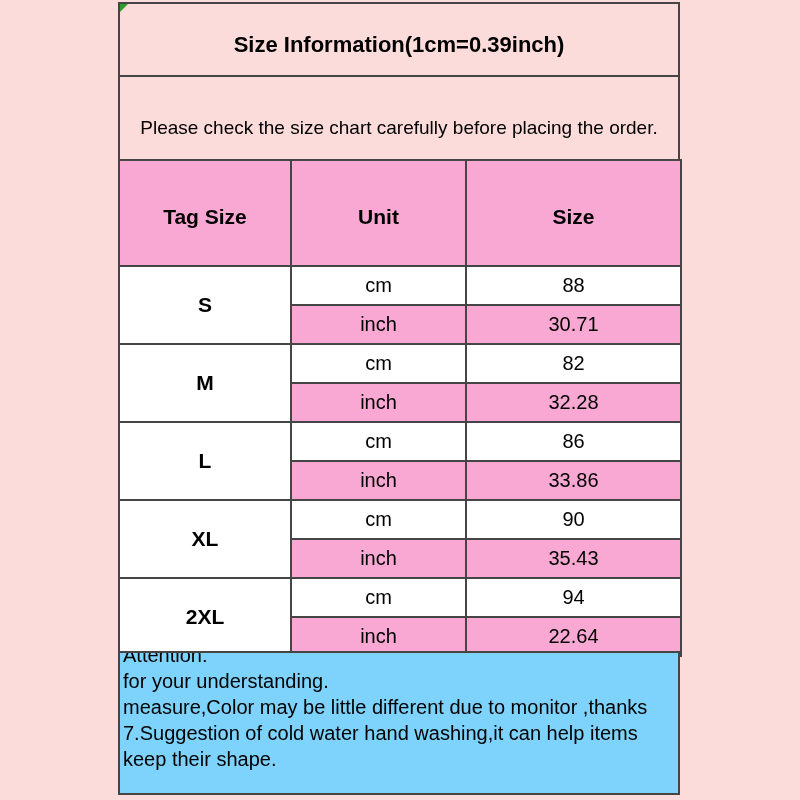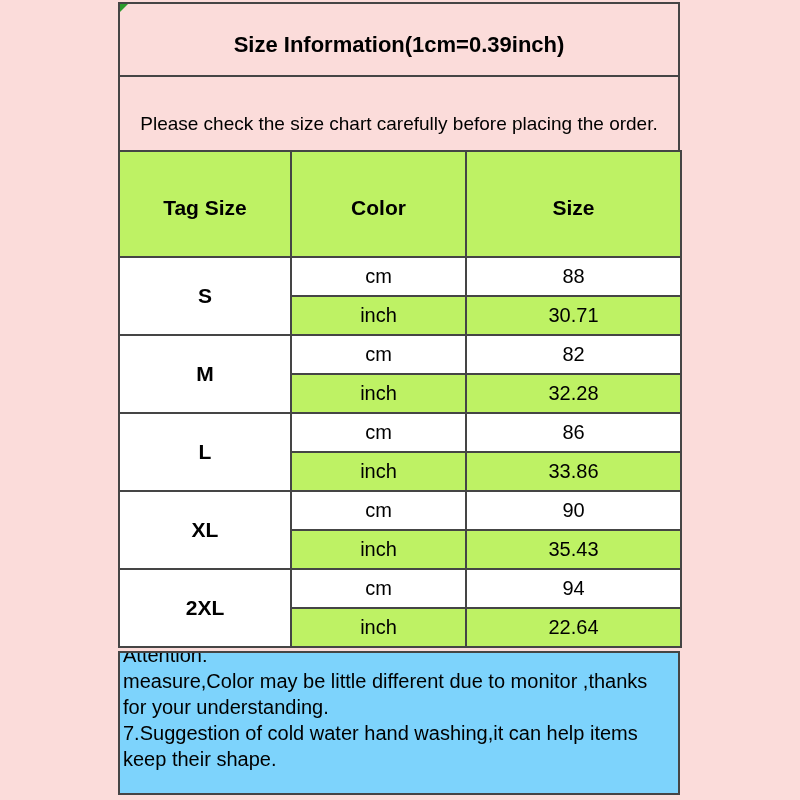--- a/index.html
+++ b/index.html
@@ -38,39 +38,39 @@
   .corner-marker {
     position: absolute;
     left: 0;
     top: 0;
     width: 0;
     height: 0;
     border-top: 8px solid #2d9b2d;
     border-right: 8px solid transparent;
   }
   .subtitle-box {
-    height: 77px;
+    height: 86px;
     margin-top: -2px;
     font-size: 19px;
     padding-top: 20px;
     white-space: nowrap;
   }
   table.size-table {
     width: 562px;
     margin-top: -2px;
     border-collapse: collapse;
     table-layout: fixed;
   }
   table.size-table th,
   table.size-table td {
     border: 2px solid #454545;
     text-align: center;
     vertical-align: middle;
     padding: 0;
-    background: #bef264;
+    background: #f9a8d4;
     overflow: hidden;
   }
   table.size-table thead tr { height: 106px; }
   table.size-table th {
     font-size: 21px;
     font-weight: bold;
     padding-top: 8px;
   }
   table.size-table tbody tr { height: 39px; font-size: 20px; }
   table.size-table tr.unit-cm td { background: #ffffff; }
@@ -116,21 +116,21 @@
 
     <table class="size-table">
       <colgroup>
         <col style="width:172px">
         <col style="width:175px">
         <col style="width:215px">
       </colgroup>
       <thead>
         <tr>
           <th>Tag Size</th>
-          <th>Color</th>
+          <th>Unit</th>
           <th>Size</th>
         </tr>
       </thead>
       <tbody id="size-rows">
           <tr class="unit-cm">
             <td class="size-cell" rowspan="2">S</td>
             <td class="unit-cell">cm</td>
             <td class="value-cell">88</td>
           </tr>
           <tr class="unit-inch">
@@ -174,20 +174,20 @@
             <td class="value-cell">22.64</td>
           </tr>
         </tbody>
     </table>
 
   </div>
 
   <div class="attention-box">
     <div class="attention-text" id="attention-lines">
         <div class="attention-line">Attention:</div>
+        <div class="attention-line">for your understanding.</div>
         <div class="attention-line">measure,Color may be little different due to monitor ,thanks</div>
-        <div class="attention-line">for your understanding.</div>
         <div class="attention-line">7.Suggestion of cold water hand washing,it can help items</div>
         <div class="attention-line">keep their shape.</div>
       </div>
   </div>
 
 </div>
 
 </body></html>

